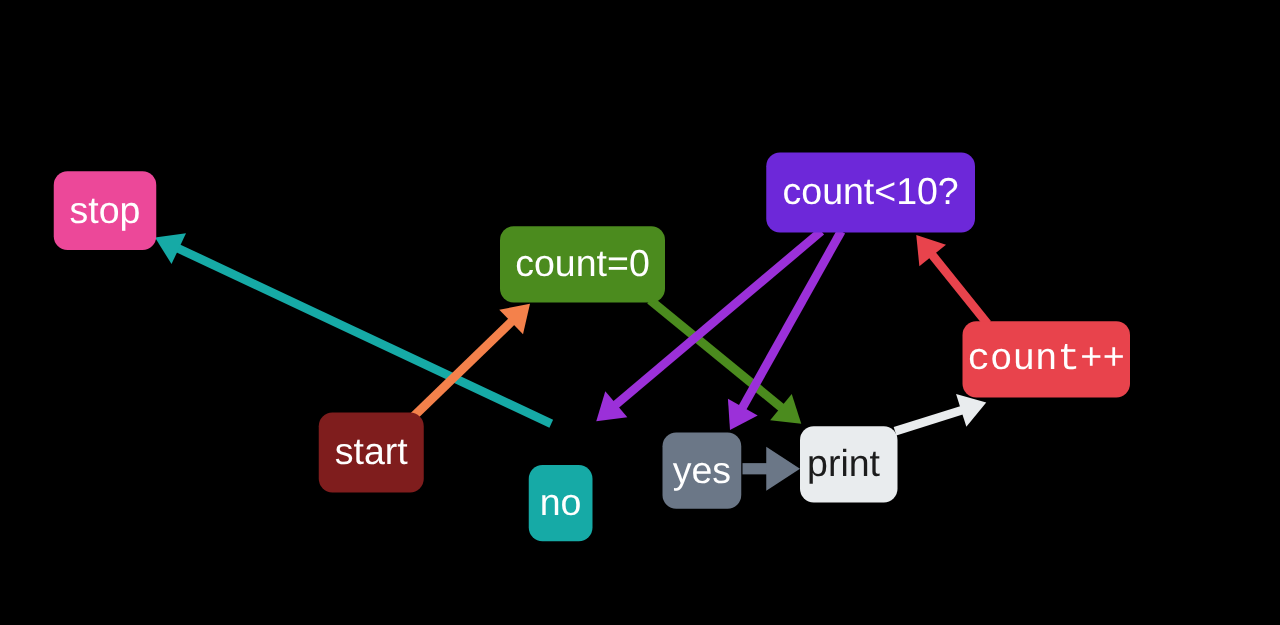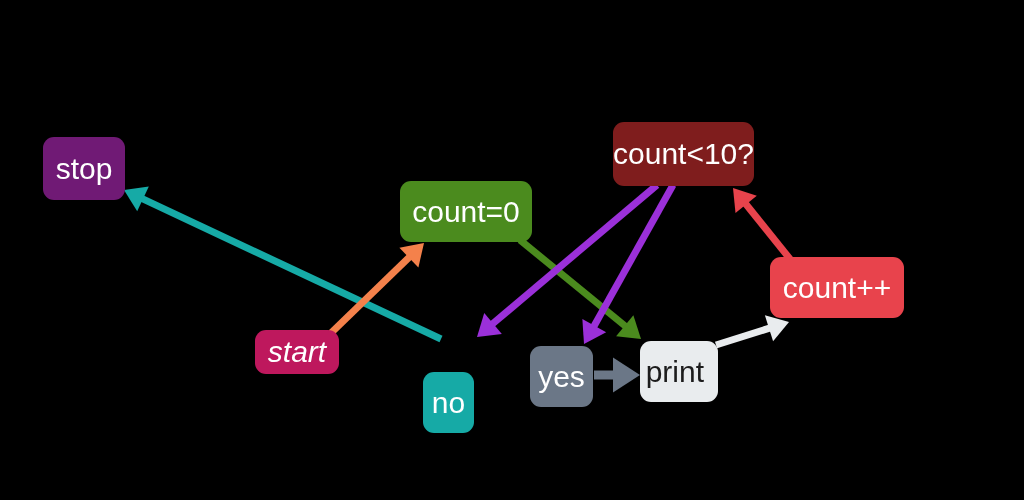--- a/index.html
+++ b/index.html
@@ -71,33 +71,33 @@
       </g>
       <g>
         <line x1="716" y1="345" x2="770.4012914962855" y2="327.8598670628142" stroke="#e9ecee" stroke-width="7" stroke-linecap="butt"></line>
         <polygon points="789,322 773.0725285553542,341.32972202024627 764.8687146674145,315.2915301150459" fill="#e9ecee"></polygon>
       </g>
       <g>
         <line x1="790" y1="259" x2="745.2076537225187" y2="203.2060248122602" stroke="#e8434c" stroke-width="7" stroke-linecap="butt"></line>
         <polygon points="733,188 756.7909213774485,195.83036142282478 735.5024866402841,212.92107663435107" fill="#e8434c"></polygon>
       </g>
     </svg>
-<div class="node" style="left: 43px; top: 137px; width: 82px; height: 63px; background: #701a75; color: rgb(255, 255, 255);">
+<div class="node" style="left: 43px; top: 137px; width: 82px; height: 63px; background: #ec4899; color: rgb(255, 255, 255);">
       <span>stop</span>
     </div>
     <div class="node" style="left: 400px; top: 181px; width: 132px; height: 61px; background: rgb(75, 139, 30); color: rgb(255, 255, 255);">
       <span>count=0</span>
     </div>
-    <div class="node" style="left: 613px; top: 122px; width: 141px; height: 64px; background: #7f1d1d; color: rgb(255, 255, 255);">
+    <div class="node" style="left: 613px; top: 122px; width: 167px; height: 64px; background: #6d28d9; color: rgb(255, 255, 255);">
       <span>count&lt;10?</span>
     </div>
-    <div class="node" style="left: 770px; top: 257px; width: 134px; height: 61px; background: rgb(232, 67, 76); color: rgb(255, 255, 255);">
+    <div class="node" style="left: 770px; top: 257px; width: 134px; height: 61px; background: rgb(232, 67, 76); color: rgb(255, 255, 255); font-family: Liberation Mono, monospace;">
       <span>count++</span>
     </div>
-    <div class="node" style="left: 255px; top: 330px; width: 84px; height: 44px; background: #be185d; color: rgb(255, 255, 255); font-style: italic;">
+    <div class="node" style="left: 255px; top: 330px; width: 84px; height: 64px; background: #7f1d1d; color: rgb(255, 255, 255);">
       <span>start</span>
     </div>
     <div class="node" style="left: 423px; top: 331px; width: 51px; height: 61px; background: rgb(22, 170, 166); color: rgb(255, 255, 255); margin-top: 41px;">
       <span>no</span>
     </div>
     <div class="node" style="left: 530px; top: 346px; width: 63px; height: 61px; background: rgb(107, 119, 135); color: rgb(255, 255, 255);">
       <span>yes</span>
     </div>
     <div class="node" style="left: 640px; top: 341px; width: 78px; height: 61px; background: rgb(233, 236, 238); color: rgb(28, 28, 28); justify-content: flex-end;">
       <span>print</span>

